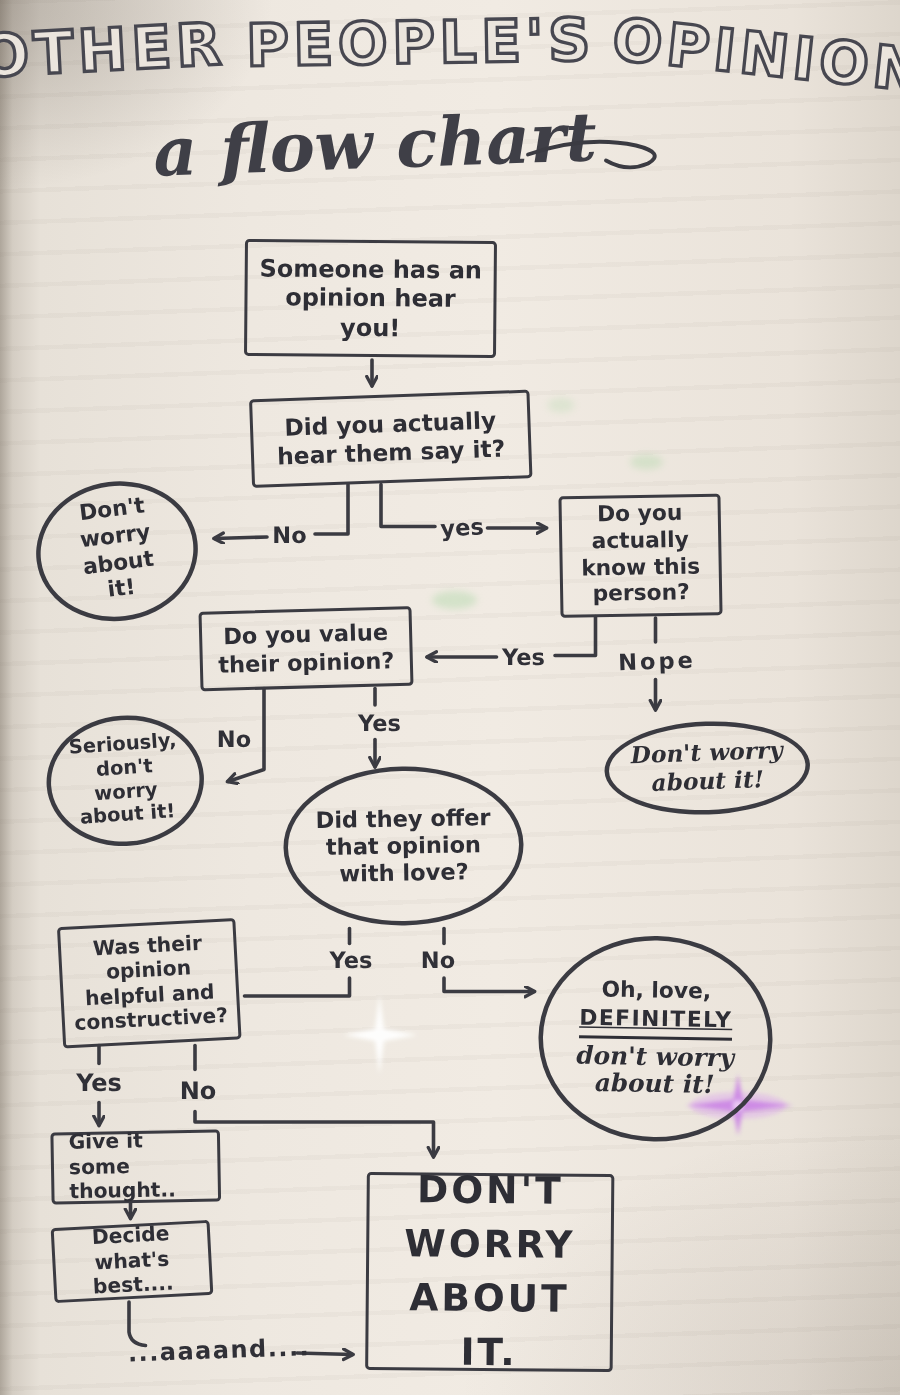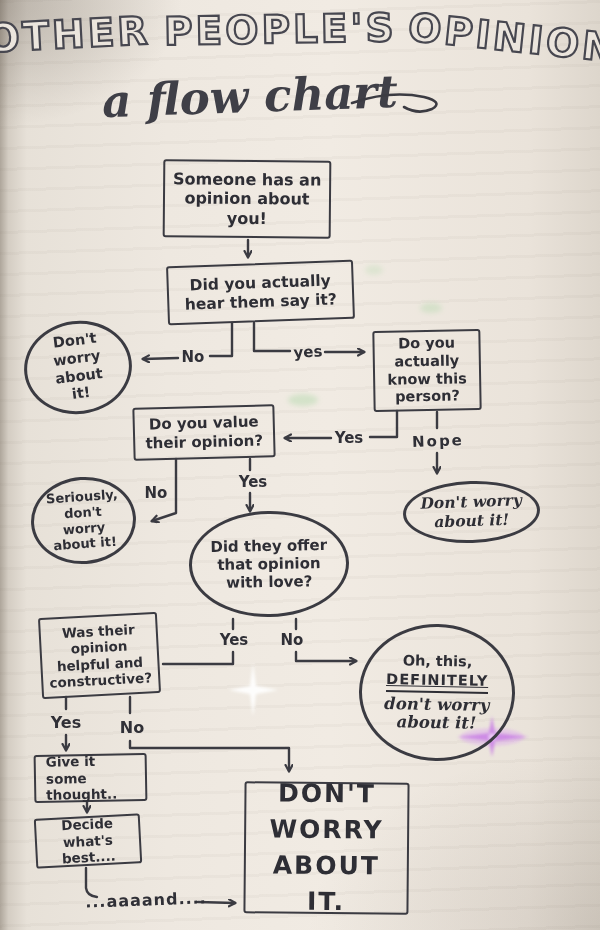--- a/index.html
+++ b/index.html
@@ -141,21 +141,21 @@
       <circle cx="253" cy="690" r="4" fill="#ffffff"></circle>
     </g>
     <g filter="url(#softblur)" opacity="0.88">
       <ellipse cx="492" cy="737" rx="32" ry="9" fill="#d9a0f0" opacity="0.45"></ellipse>
       <path d="M492,716 L495,733 L529,737 L495,741 L492,757 L489,741 L457,737 L489,733 Z" fill="#c97fe6"></path>
       <circle cx="492" cy="737" r="3.5" fill="#ecc8f8"></circle>
     </g>
   </svg>
 
   <div class="node rect n-start">
-      <span>Someone has an opinion about you!</span>
+      <span>Someone has an opinion hear you!</span>
     </div>
 
   <div class="node rect n-hear">
       <span>Did you actually hear them say it?</span>
     </div>
 
   <div class="node round n-dw1">
       <span>Don't worry about it!</span>
     </div>
 
@@ -177,21 +177,21 @@
 
   <div class="node round n-love">
       <span>Did they offer that opinion with love?</span>
     </div>
 
   <div class="node rect n-helpful">
       <span>Was their opinion helpful and constructive?</span>
     </div>
 
   <div class="node round n-ohcrap">
-    <span class="l1">Oh, this,</span>
+    <span class="l1">Oh, love,</span>
     <span class="l2">DEFINITELY</span>
     <span class="l3">don't worry about it!</span>
   </div>
 
   <div class="node rect n-thought">
       <span>Give it some thought..</span>
     </div>
 
   <div class="node rect n-decide">
       <span>Decide what's best....</span>

